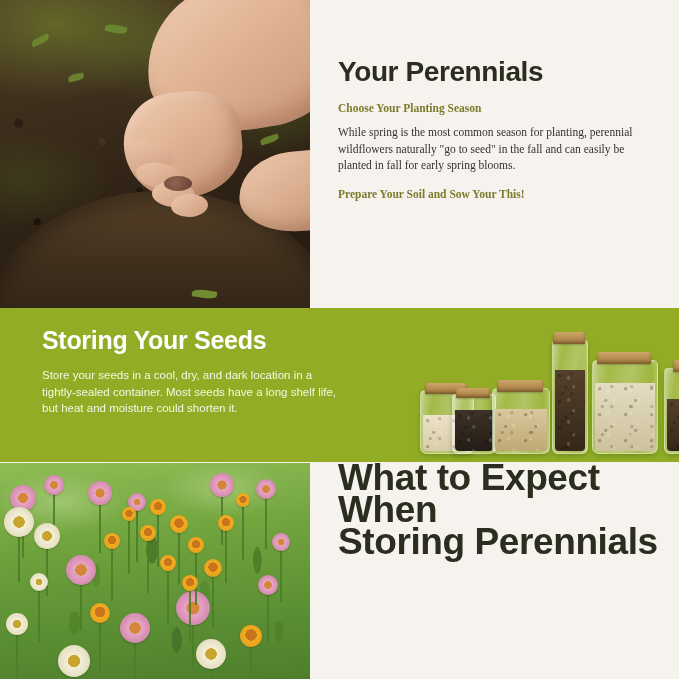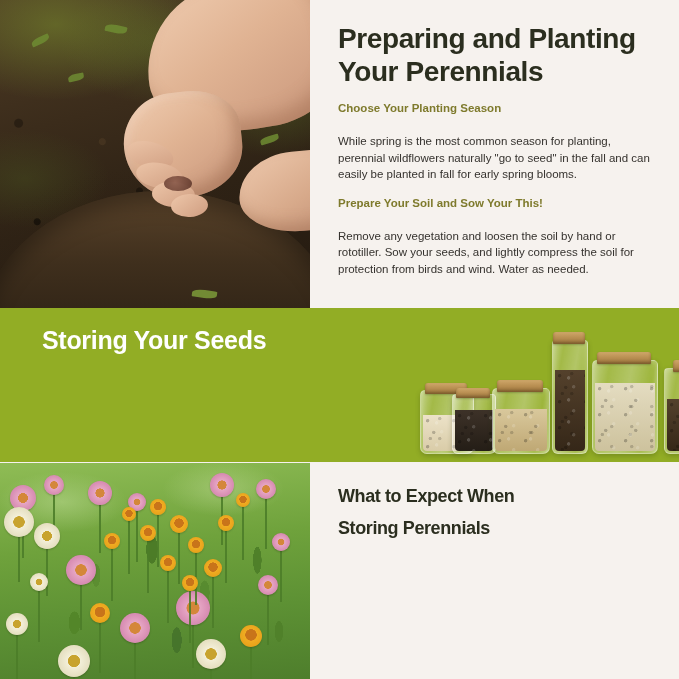--- a/index.html
+++ b/index.html
@@ -104,22 +104,22 @@
   .sub{
     color:#7e7a2c;
     font-size:11.5px;font-weight:bold;line-height:15px;
     margin:0;
   }
   .body{
     color:#35322e;
     font-size:11.5px;line-height:16.5px;
     margin:0;
   }
-  .blk{margin-top:13px;}
-  .blk .body{margin-top:17px;}
+  .blk{margin-top:13px;font-family:Liberation Serif, serif;}
+  .blk .body{margin-top:8px;}
 
   
   .band{
     position:absolute;left:0;top:308px;width:679px;height:154px;
     background:#92ad25;overflow:hidden;
   }
   .band-txt{position:absolute;left:42px;top:18px;width:305px;}
   .h2{
     color:#ffffff;font-size:25px;line-height:29px;font-weight:bold;
     letter-spacing:-.3px;margin:0;
@@ -200,22 +200,22 @@
     box-shadow:0 1px 2px rgba(0,0,0,.2);
   }
   .yellow{
     background:radial-gradient(circle at 50% 45%, #c8741a 0 34%, #f0ac22 36%, #e09a14 100%);
     box-shadow:0 1px 2px rgba(0,0,0,.18);
   }
   .stem{position:absolute;width:2px;background:#4d7d29;opacity:.9;}
 
   .txt-col2{position:absolute;left:338px;top:0;width:322px;}
   .h3{
-    color:#2b2e1f;font-size:18px;line-height:32px;font-weight:bold;
-    letter-spacing:-.4px;margin:0;padding-top:18px;
+    color:#2b2e1f;font-size:37px;line-height:32px;font-weight:bold;
+    letter-spacing:-.4px;margin:0;
   }
   .body3{
     color:#35322e;font-size:11.5px;line-height:16.5px;margin:18px 0 0 0;
   }
 </style>
 </head>
 <body>
 
 <div class="page">
 
@@ -236,42 +236,42 @@
       <div class="fing f1"></div>
       <div class="fing f2"></div>
       <div class="fing f3"></div>
       <div class="fing f4"></div>
       <div class="seeds-in-hand"></div>
       <div class="sprout s6"></div>
     </div>
 
     <div class="txt-col">
       <h1 class="h1">
-        <span>Preparing and Planting</span><br>
+        <br>
         <span>Your Perennials</span>
       </h1>
 
       <div class="blk">
         <p class="sub">Choose Your Planting Season</p>
         <p class="body">While spring is the most common season for planting, perennial wildflowers naturally "go to seed" in the fall and can easily be planted in fall for early spring blooms.</p>
       </div>
 
       <div class="blk">
       </div>
 
       <div class="blk">
         <p class="sub">Prepare Your Soil and Sow Your This!</p>
-        <p class="body">Remove any vegetation and loosen the soil by hand or rototiller. Sow your seeds, and lightly compress the soil for protection from birds and wind. Water as needed.</p>
       </div>
     </div>
   </div>
 
   <div class="band">
     <div class="band-txt">
       <h2 class="h2">Storing Your Seeds</h2>
+      <p class="band-body">Store your seeds in a cool, dry, and dark location in a tightly-sealed container. Most seeds have a long shelf life, but heat and moisture could shorten it.</p>
     </div>
     <div class="jars" id="jars">
         <div class="jar" style="left: 40px; width: 52px; height: 70px;">
           <div class="glass" style="height: 62px; border-radius: 5px 5px 7px 7px;">
             <div class="fill f-cream" style="height: 36px;">
               <div class="speck"></div>
             </div>
           </div>
           <div class="cork" style="width: 42px; height: 11px; bottom: 60px;"></div>
         </div>

